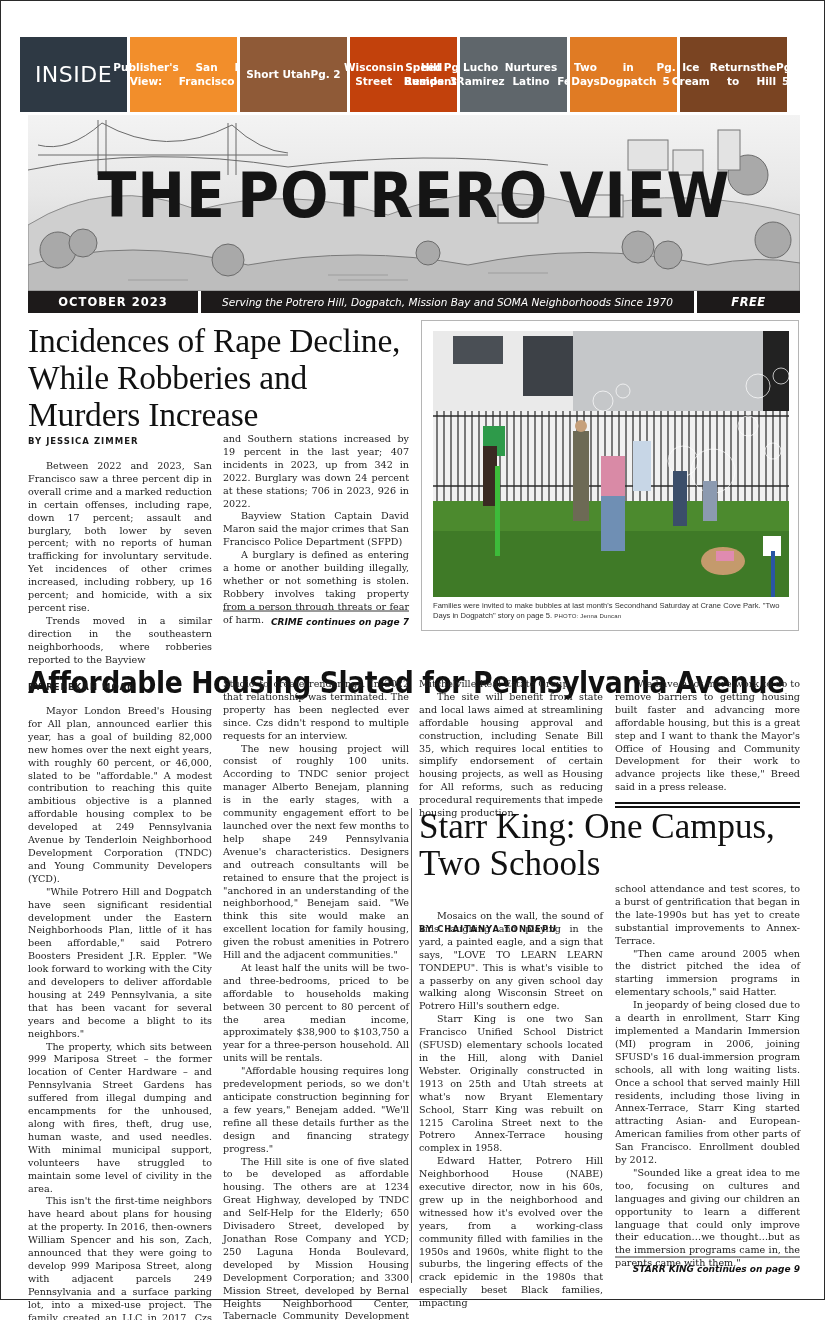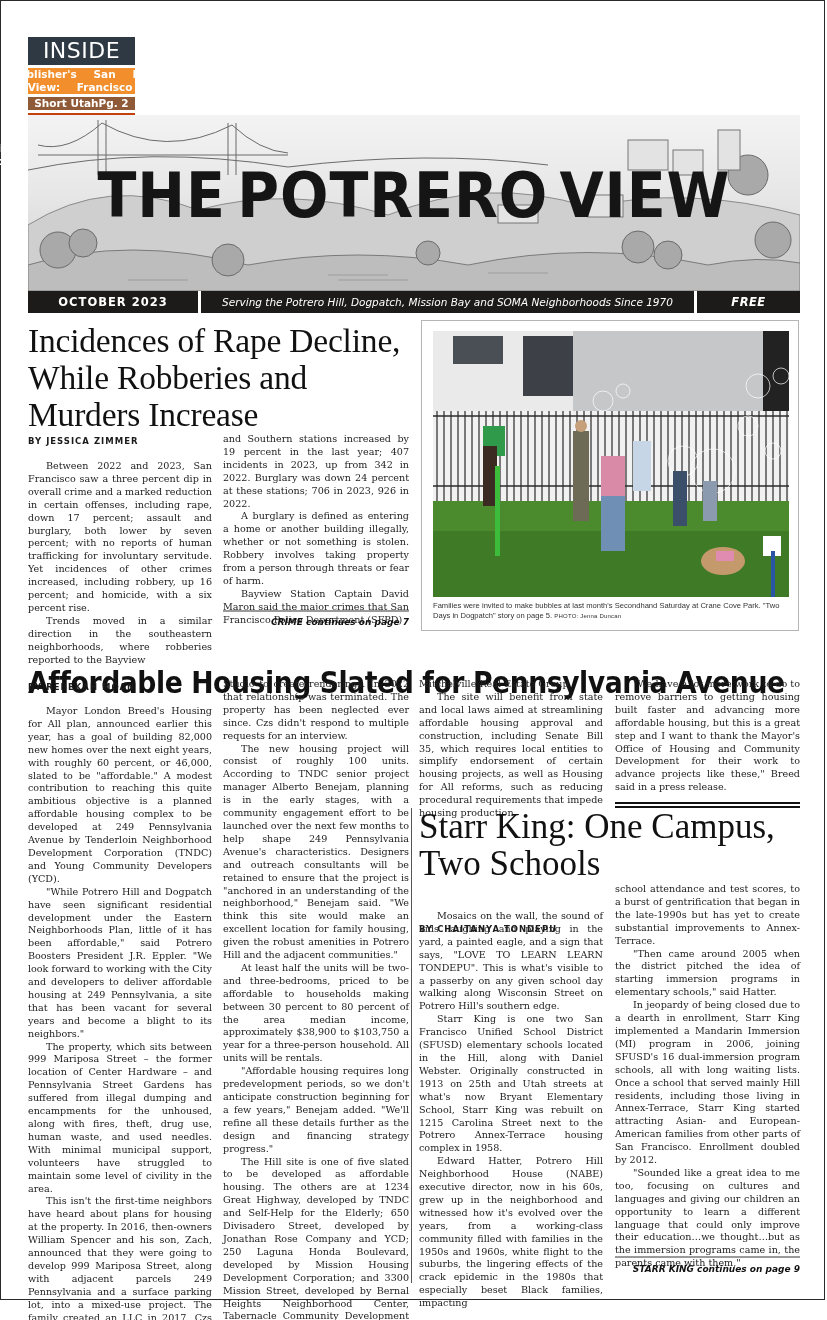--- a/index.html
+++ b/index.html
@@ -5,21 +5,21 @@
   html, body { margin: 0; padding: 0; }
   body {
     width: 827px; height: 1320px; background: #ffffff; position: relative; overflow: hidden;
     font-family: "DejaVu Serif", serif; color: #1a1a1a;
   }
   .page-frame {
     position: absolute; left: 0; top: 0; width: 825px; height: 1300px;
     border: 1px solid #2a2a2a; box-sizing: border-box; background: #fff;
   }
   
-  .inside-bar { position: absolute; top: 37px; left: 28px; width: 772px; height: 75px; display: flex; gap: 3px; flex-direction: column; }
+  .inside-bar { position: absolute; top: 37px; left: 20px; width: 772px; height: 75px; display: flex; gap: 3px; }
   .inside-box {
     display: flex; align-items: center; justify-content: center; text-align: center;
     color: #fff; font-family: "DejaVu Sans", sans-serif; font-weight: bold; font-size: 10.5px;
     line-height: 1.25; box-sizing: border-box; padding: 0 4px; cursor: pointer;
   }
   .inside-label { background: #2e3944; width: 107px; font-weight: normal; font-size: 22px; letter-spacing: 0.5px; cursor: default; }
   .inside-box.item { width: 107px; }
   
   .masthead {
     position: absolute; top: 115px; left: 28px; width: 772px; height: 176px; overflow: hidden;
@@ -194,22 +194,22 @@
 </div>
 
 <h1 id="s1-head" class="headline-serif">Incidences of Rape Decline, While Robberies and Murders Increase</h1>
 <div id="s1-byline" class="byline">BY JESSICA ZIMMER</div>
 <div id="s1-col1" class="col">
   <p>Between 2022 and 2023, San Francisco saw a three percent dip in overall crime and a marked reduction in certain offenses, including rape, down 17 percent; assault and burglary, both lower by seven percent; with no reports of human trafficking for involuntary servitude. Yet incidences of other crimes increased, including robbery, up 16 percent; and homicide, with a six percent rise.</p>
   <p>Trends moved in a similar direction in the southeastern neighborhoods, where robberies reported to the Bayview</p>
 </div>
 <div id="s1-col2" class="col">
   <p class="noindent">and Southern stations increased by 19 percent in the last year; 407 incidents in 2023, up from 342 in 2022. Burglary was down 24 percent at these stations; 706 in 2023, 926 in 2022.</p>
+  <p>Bayview Station Captain David Maron said the major crimes that San Francisco Police Department (SFPD)</p>
   <p>A burglary is defined as entering a home or another building illegally, whether or not something is stolen. Robbery involves taking property from a person through threats or fear of harm.</p>
-  <p>Bayview Station Captain David Maron said the major crimes that San Francisco Police Department (SFPD)</p>
 </div>
 <div id="s1-rule" class="rule-gray"></div>
 <div id="s1-jump" class="jump">CRIME continues on page 7</div>
 
 <div class="photo-box">
   <div class="photo">
     <svg width="356" height="266" viewBox="0 0 356 266">
       <rect x="0" y="0" width="356" height="266" fill="#d8dadc"></rect>
       <rect x="0" y="0" width="140" height="80" fill="#eaeaea"></rect>
       <rect x="20" y="5" width="50" height="28" fill="#4a4f55"></rect>

